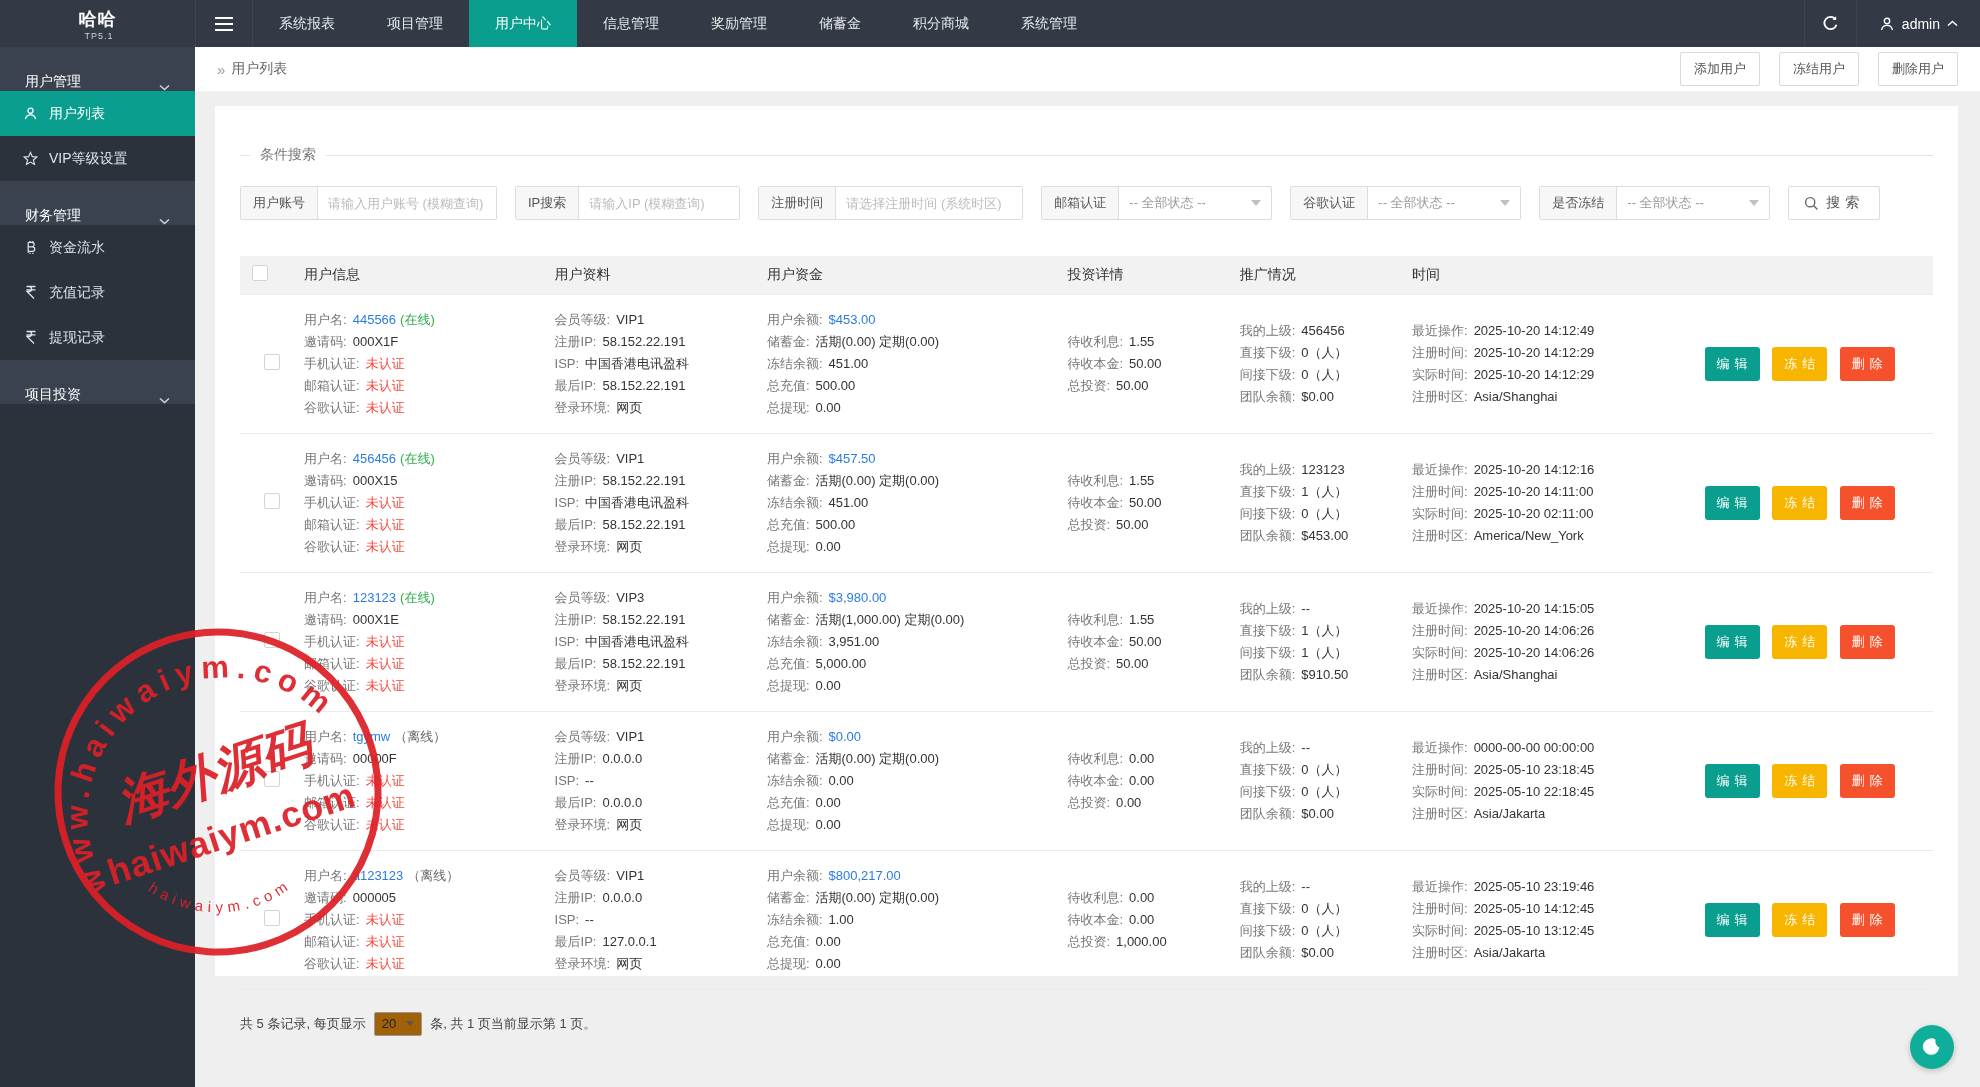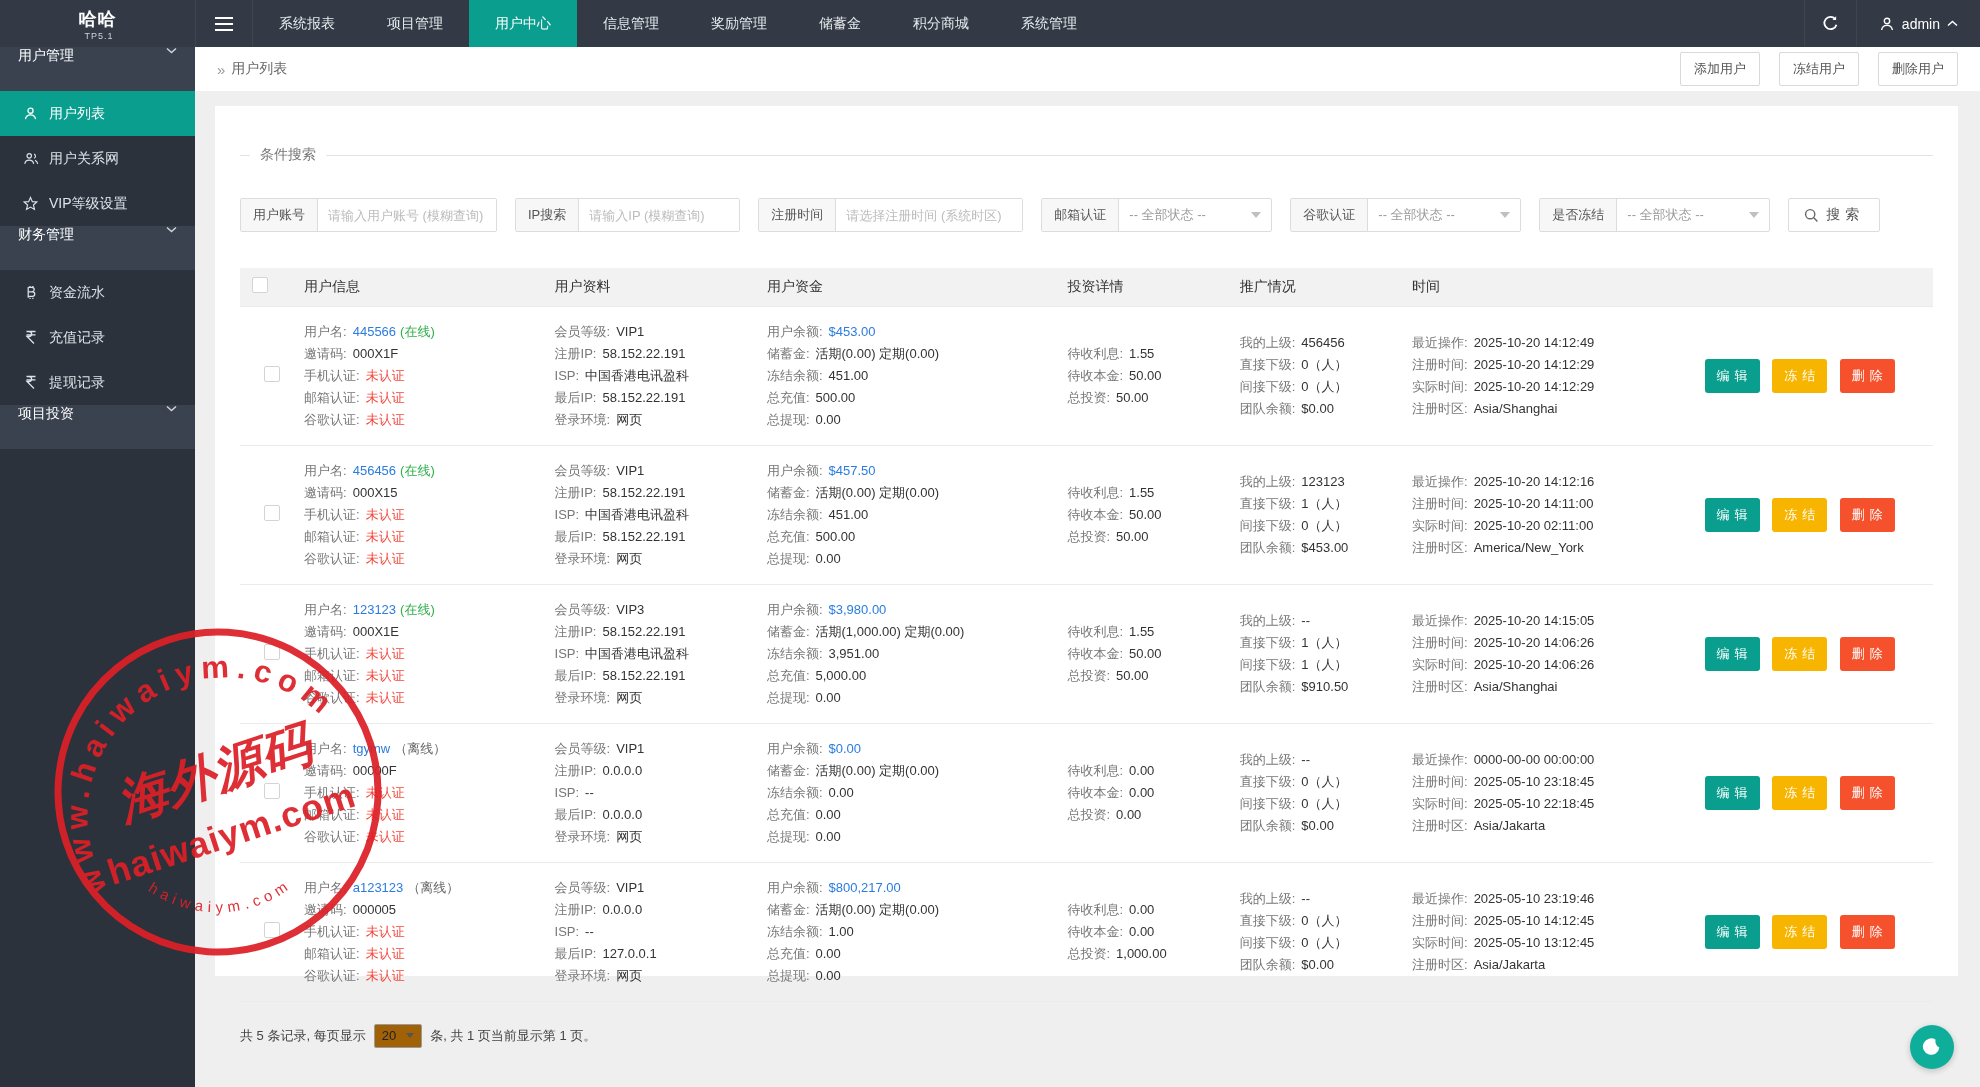--- a/index.html
+++ b/index.html
@@ -15,41 +15,41 @@
   .burger i { display:block; width:18px; height:2px; background:#fff; }
   .nav { display:flex; align-items:stretch; }
   .nav-item { display:flex; align-items:center; padding:0 26px; color:#e7eaee; font-size:14px; text-decoration:none; cursor:pointer; }
   .nav-item.active { background:#0a9e8e; color:#fff; }
   .nav-right { margin-left:auto; display:flex; align-items:stretch; }
   .icon-btn { width:52px; display:flex; align-items:center; justify-content:center; cursor:pointer; border-left:1px solid rgba(255,255,255,.06); }
   .admin { display:flex; align-items:center; gap:7px; padding:0 22px; color:#fff; font-size:14px; cursor:pointer; border-left:1px solid rgba(255,255,255,.06); }
 
   
   .sidebar { position:absolute; left:0; top:47px; width:195px; bottom:0; background:#2b323c; z-index:20; }
-  .sec-hd { height:44px; display:flex; align-items:flex-start; padding:0 18px; background:#3a4250; color:#fff; font-size:14px; cursor:pointer; }
+  .sec-hd { height:44px; display:flex; align-items:flex-end; padding:0 25px; background:#3a4250; color:#fff; font-size:14px; cursor:pointer; }
   .sec-hd .chev { margin-left:auto; }
   .s-item { height:45px; display:flex; align-items:center; gap:10px; padding:0 18px 0 22px; color:#dfe3e8; font-size:14px; cursor:pointer; }
   .s-item.active { background:#0a9e8e; color:#fff; }
   .s-item .ic { width:17px; display:flex; justify-content:center; }
 
   
   .topbar { position:absolute; left:195px; top:47px; width:1785px; height:44px; background:#fff; display:flex; align-items:center; padding:0 22px; z-index:10; }
   .crumb { color:#666; font-size:14px; display:flex; align-items:center; gap:6px; }
   .crumb .sym { color:#999; font-size:15px; }
   .top-actions { margin-left:auto; display:flex; gap:19px; }
   .top-btn { background:#fff; border:1px solid #d9d9d9; border-radius:2px; color:#555; font-size:13px; padding:7px 13px; cursor:pointer; font-family:inherit; }
 
   
   .content { position:absolute; left:195px; top:91px; width:1785px; bottom:0; }
   .card { margin:15px 22px 0 20px; background:#fff; height:870px; padding:28px 25px 0 25px; }
 
   
   .search { border:none; border-top:1px solid #e3e3e3; margin-top:12px; padding:18px 0 0 0; }
   .search legend { color:#777; font-size:14px; padding:0 10px; margin-left:10px; }
-  .srow { display:flex; align-items:flex-end; margin-top:16px; }
+  .srow { display:flex; align-items:flex-end; margin-top:4px; }
   .grp { display:inline-flex; align-items:stretch; height:34px; border:1px solid #dcdcdc; border-radius:2px; margin-right:18px; background:#fff; }
   .grp-label { display:flex; align-items:center; padding:0 12px; background:#f7f7f7; border-right:1px solid #dcdcdc; color:#555; font-size:13px; white-space:nowrap; }
   .grp-input { border:none; outline:none; padding:0 10px; font-size:13px; font-family:inherit; color:#1d4ed8; width:178px; }
   .grp-input::placeholder { color:#bcbcbc; }
   .grp-select { display:flex; align-items:center; justify-content:space-between; width:152px; padding:0 10px; color:#9a9a9a; cursor:pointer; }
   .caret { width:0; height:0; border-left:5px solid transparent; border-right:5px solid transparent; border-top:6px solid #c0c0c0; }
   .search-btn { display:inline-flex; align-items:center; gap:7px; height:34px; padding:0 15px; background:#fff; border:1px solid #dcdcdc; border-radius:2px; color:#555; font-size:14px; letter-spacing:5px; cursor:pointer; font-family:inherit; }
 
   
   .users { width:100%; border-collapse:collapse; margin-top:36px; table-layout:fixed; }
@@ -142,30 +142,20 @@
       </span>
   </div>
   <div class="s-item active">
     <span class="ic">
         <svg width="15" height="15" viewBox="0 0 16 16">
           <circle cx="8" cy="5" r="2.7" fill="none" stroke="#fff" stroke-width="1.4"></circle>
           <path d="M2.6 14c.5-3 2.8-4.6 5.4-4.6s4.9 1.6 5.4 4.6" fill="none" stroke="#fff" stroke-width="1.4"></path>
         </svg>
       </span>
     <span>用户列表</span>
-  </div>
-  <div class="s-item">
-    <span class="ic">
-        <svg width="16" height="15" viewBox="0 0 18 16">
-          <circle cx="7" cy="5" r="2.5" fill="none" stroke="#dfe3e8" stroke-width="1.3"></circle>
-          <path d="M2 14c.5-2.8 2.6-4.2 5-4.2s4.5 1.4 5 4.2" fill="none" stroke="#dfe3e8" stroke-width="1.3"></path>
-          <path d="M12.5 3.1a2.5 2.5 0 0 1 0 4.6 M13.5 10.1c1.6.6 2.7 1.9 3 3.9" fill="none" stroke="#dfe3e8" stroke-width="1.3"></path>
-        </svg>
-      </span>
-    <span>用户关系网</span>
   </div>
   <div class="s-item">
     <span class="ic">
         <svg width="15" height="15" viewBox="0 0 16 16">
           <path d="M8 1.5 10 6l4.8.4-3.7 3.2 1.1 4.7L8 11.8 3.8 14.3l1.1-4.7L1.2 6.4 6 6z" fill="none" stroke="#dfe3e8" stroke-width="1.2"></path>
         </svg>
       </span>
     <span>VIP等级设置</span>
   </div>
   <div class="sec-hd">

